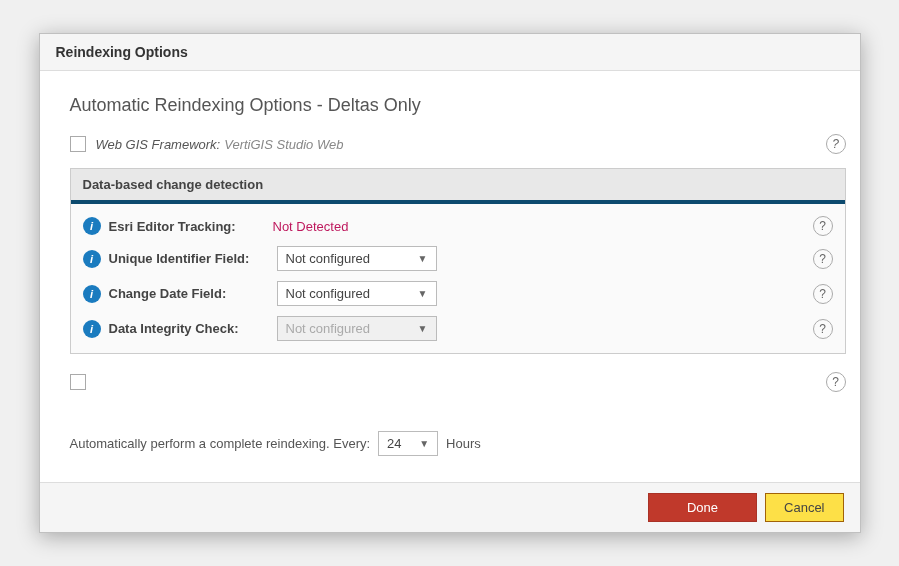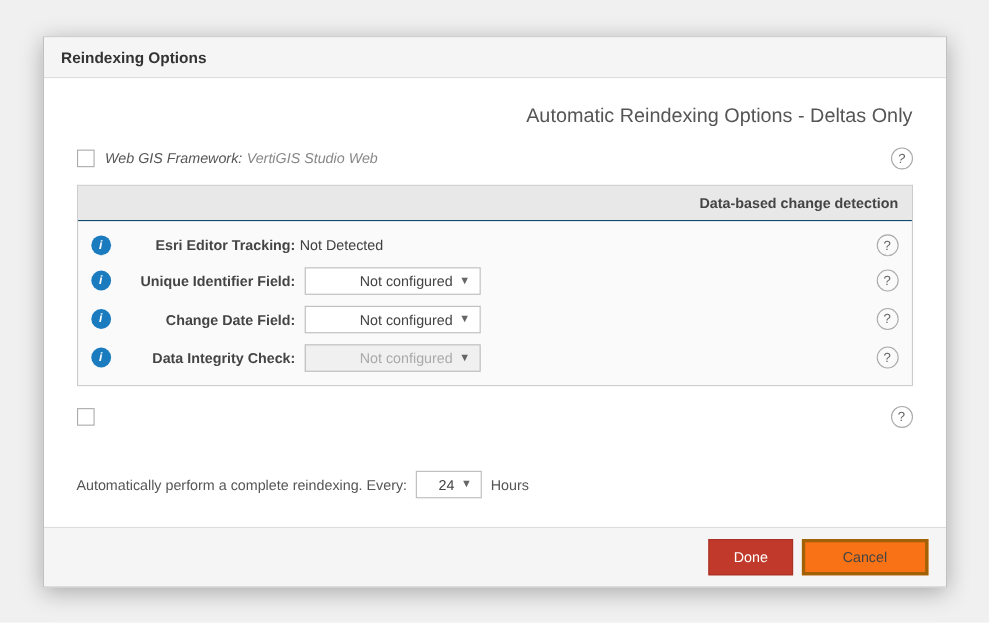--- a/index.html
+++ b/index.html
@@ -24,23 +24,22 @@
       background: #f5f5f5;
       border-bottom: 1px solid #ddd;
       padding: 10px 16px;
     }
     .dialog-title-bar h1 {
       font-size: 14px;
       font-weight: 600;
       color: #333;
     }
     .dialog-body {
-      padding: 24px 30px 16px 30px;
+      padding: 24px 14px 16px 30px;
       flex: 1;
-      text-align: right;
     }
     .section-title {
       font-size: 18px;
       color: #555;
       font-weight: 400;
       margin-bottom: 18px;
     }
     .row-option {
       display: flex;
       align-items: center;
@@ -83,21 +82,21 @@
       border: 1px solid #ccc;
       background: #fafafa;
       margin-bottom: 18px;
     }
     .detection-box-header {
       background: #e8e8e8;
       padding: 8px 12px;
       font-size: 13px;
       font-weight: 600;
       color: #444;
-      border-bottom: 1px solid #0c4a6e;
+      border-bottom: 4px solid #0c4a6e;
     }
     .detection-box-body {
       padding: 12px 12px;
     }
     .field-row {
       display: flex;
       align-items: center;
       margin-bottom: 10px;
     }
     .field-row:last-child {
@@ -120,21 +119,21 @@
     }
     .field-label {
       font-size: 13px;
       font-weight: 600;
       color: #444;
       min-width: 160px;
       flex-shrink: 0;
     }
     .field-value-text {
       font-size: 13px;
-      color: #404040;
+      color: #be185d;
       margin-left: 4px;
     }
     .dropdown {
       display: flex;
       align-items: center;
       border: 1px solid #bbb;
       background: #fff;
       padding: 4px 8px;
       min-width: 160px;
       cursor: pointer;
@@ -212,30 +211,30 @@
       border-top: 1px solid #ddd;
       padding: 10px 16px;
       display: flex;
       justify-content: flex-end;
       gap: 8px;
     }
     .btn-done {
       background: #c0392b;
       color: #fff;
       border: 1px solid #a93226;
-      padding: 6px 22px;
+      padding: 6px 38px;
       font-size: 13px;
       cursor: pointer;
       font-weight: 500;
     }
     .btn-cancel {
-      background: #f97316;
-      color: #444;
-      border: 3px solid #a16207;
-      padding: 6px 34px;
+      background: #fde047;
+      color: #444;
+      border: 1px solid #a16207;
+      padding: 6px 18px;
       font-size: 13px;
       cursor: pointer;
     }
   </style>
 </head>
 <body>
 
 <div class="dialog">
 
   <div class="dialog-title-bar">

